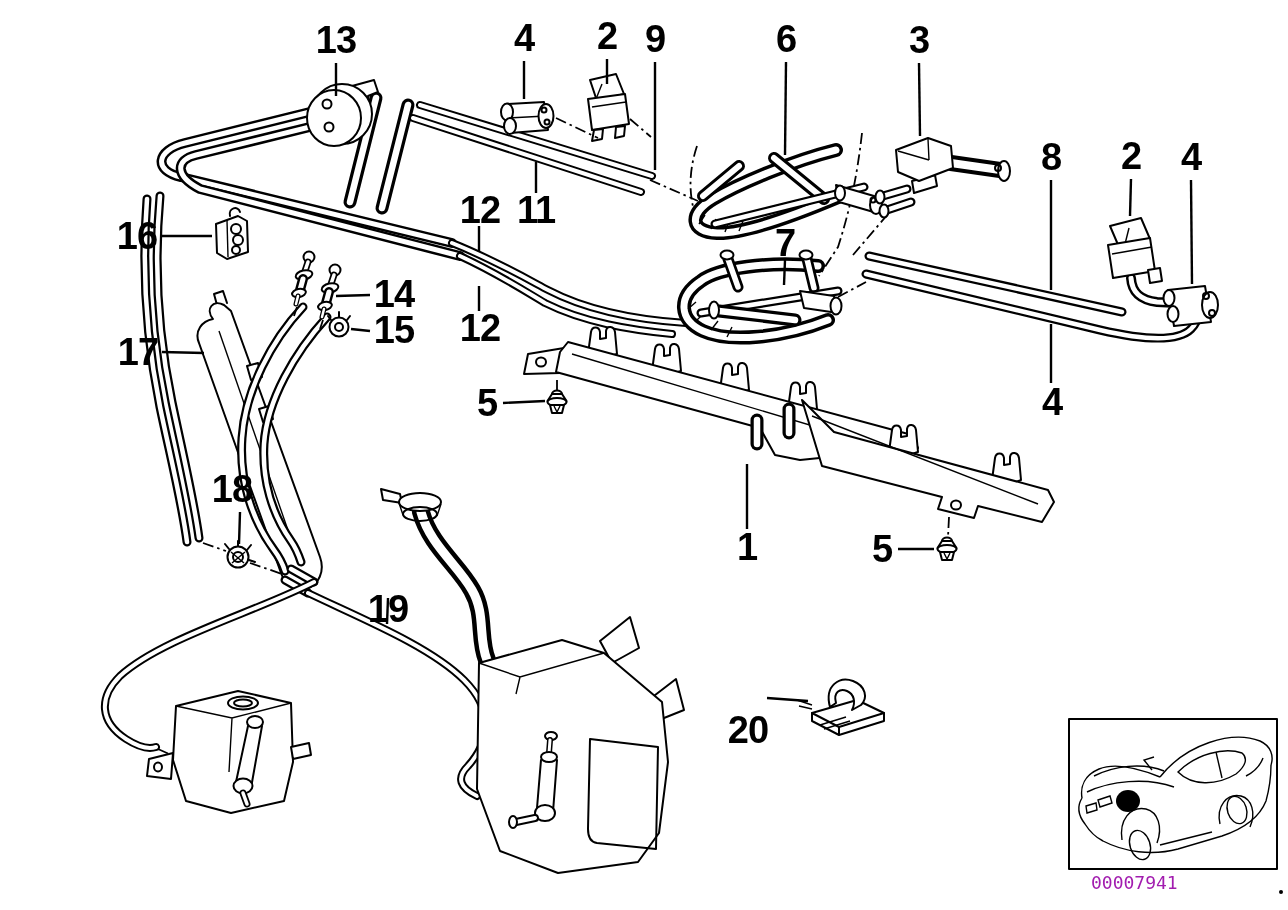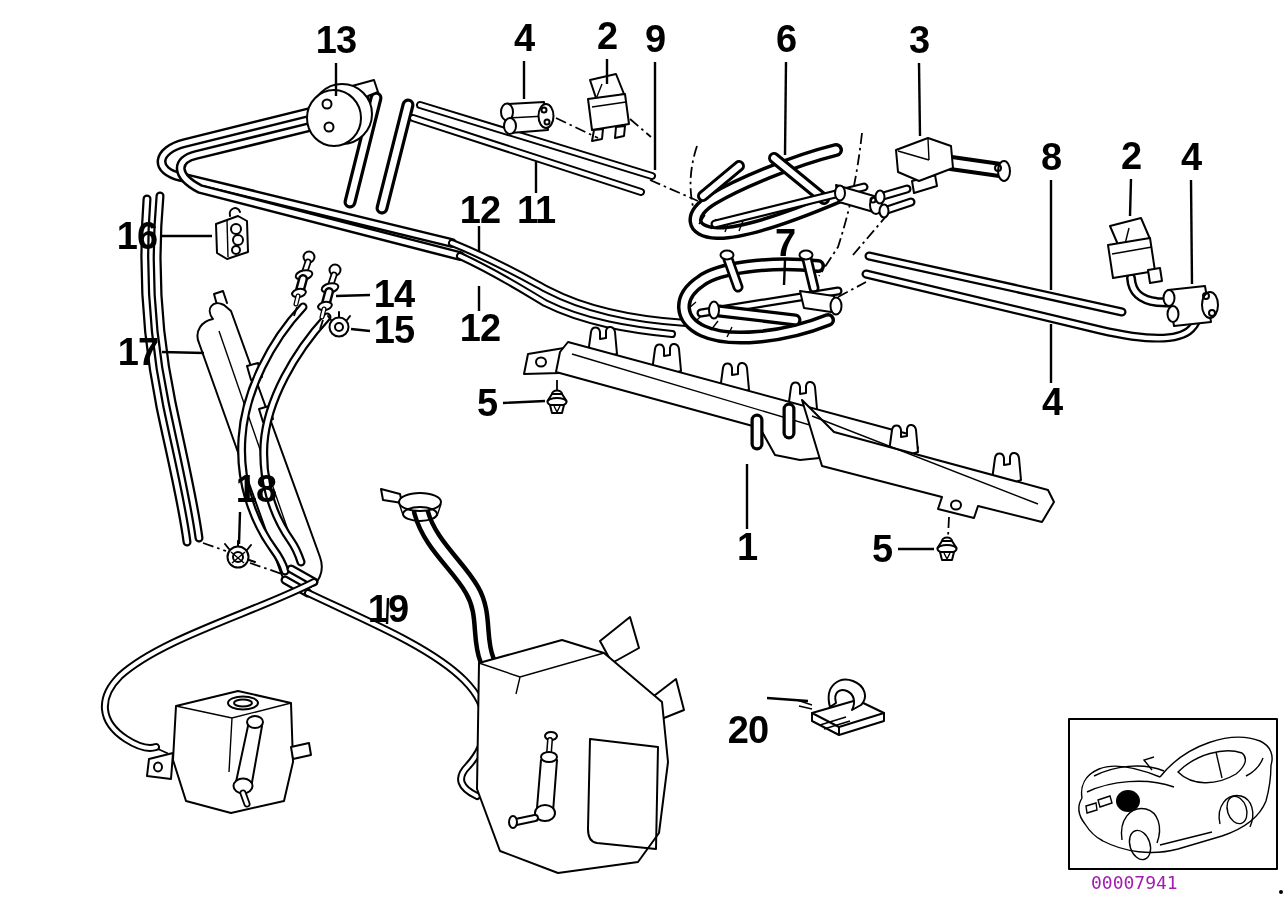--- a/index.html
+++ b/index.html
@@ -404,19 +404,19 @@
       <div class="callout" style="left: 536px; top: 210px;">11</div>
       <div class="callout" style="left: 785px; top: 243px;">7</div>
       <div class="callout" style="left: 394px; top: 294px; text-align: right;">14</div>
       <div class="callout" style="left: 394px; top: 330px;">15</div>
       <div class="callout" style="left: 480px; top: 328px;">12</div>
       <div class="callout" style="left: 138px; top: 352px;">17</div>
       <div class="callout" style="left: 487px; top: 403px;">5</div>
       <div class="callout" style="left: 747px; top: 547px;">1</div>
       <div class="callout" style="left: 882px; top: 549px;">5</div>
       <div class="callout" style="left: 1052px; top: 402px;">4</div>
-      <div class="callout" style="left: 256px; top: 489px; text-align: center;">18</div>
+      <div class="callout" style="left: 232px; top: 489px; text-align: center;">18</div>
       <div class="callout" style="left: 388px; top: 575px; margin-top: 34px;">19</div>
       <div class="callout" style="left: 748px; top: 698px; margin-top: 32px;">20</div>
     </div>
 
   <div class="idnum">00007941</div>
 </div>
 
 </body></html>

